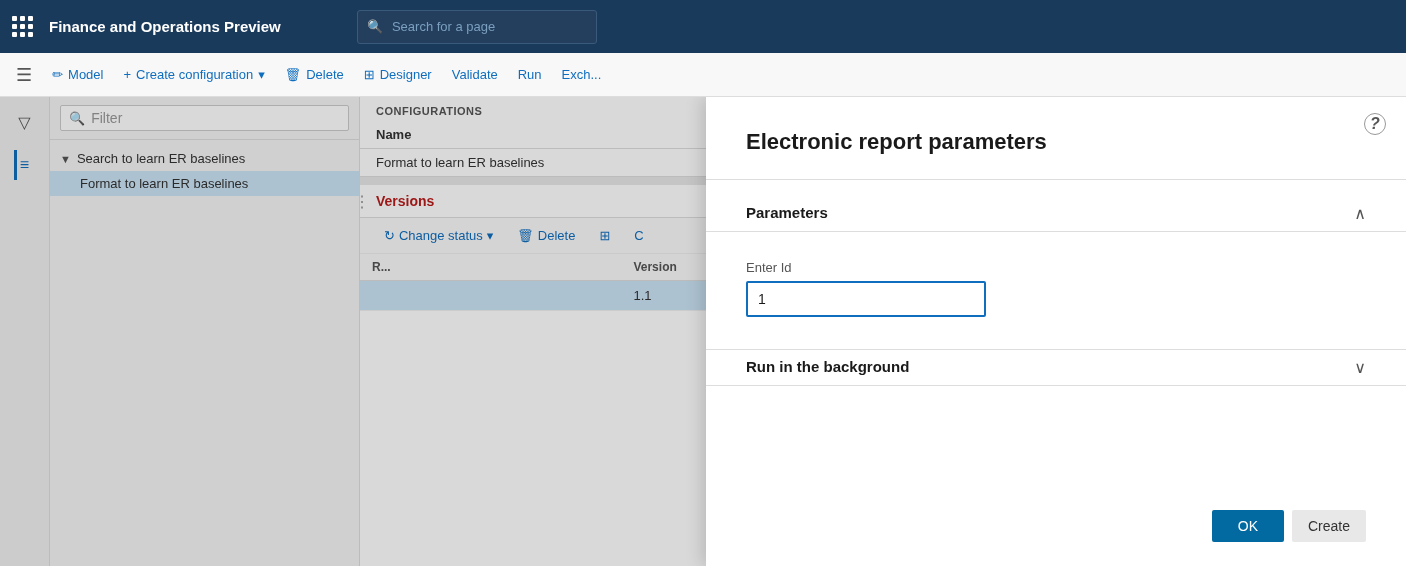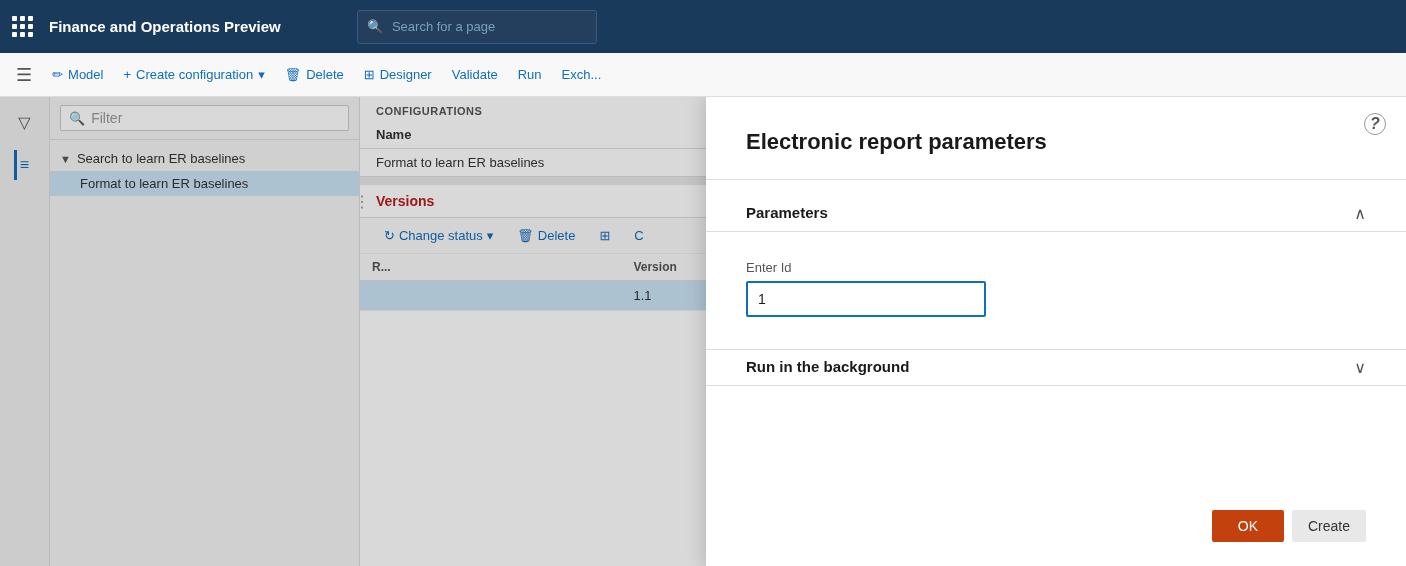--- a/index.html
+++ b/index.html
@@ -371,21 +371,21 @@
       color: #1a1a1a;
     }
     .modal-footer {
       margin-top: auto;
       display: flex;
       justify-content: flex-end;
       gap: 8px;
       padding-top: 16px;
     }
     .btn-ok {
-      background: #c2410c;
+      background: #0369a1;
       color: white;
       border: none;
       padding: 8px 24px;
       font-size: 14px;
       font-weight: 500;
       cursor: pointer;
       border-radius: 2px;
       min-width: 72px;
     }
     .btn-cancel {

